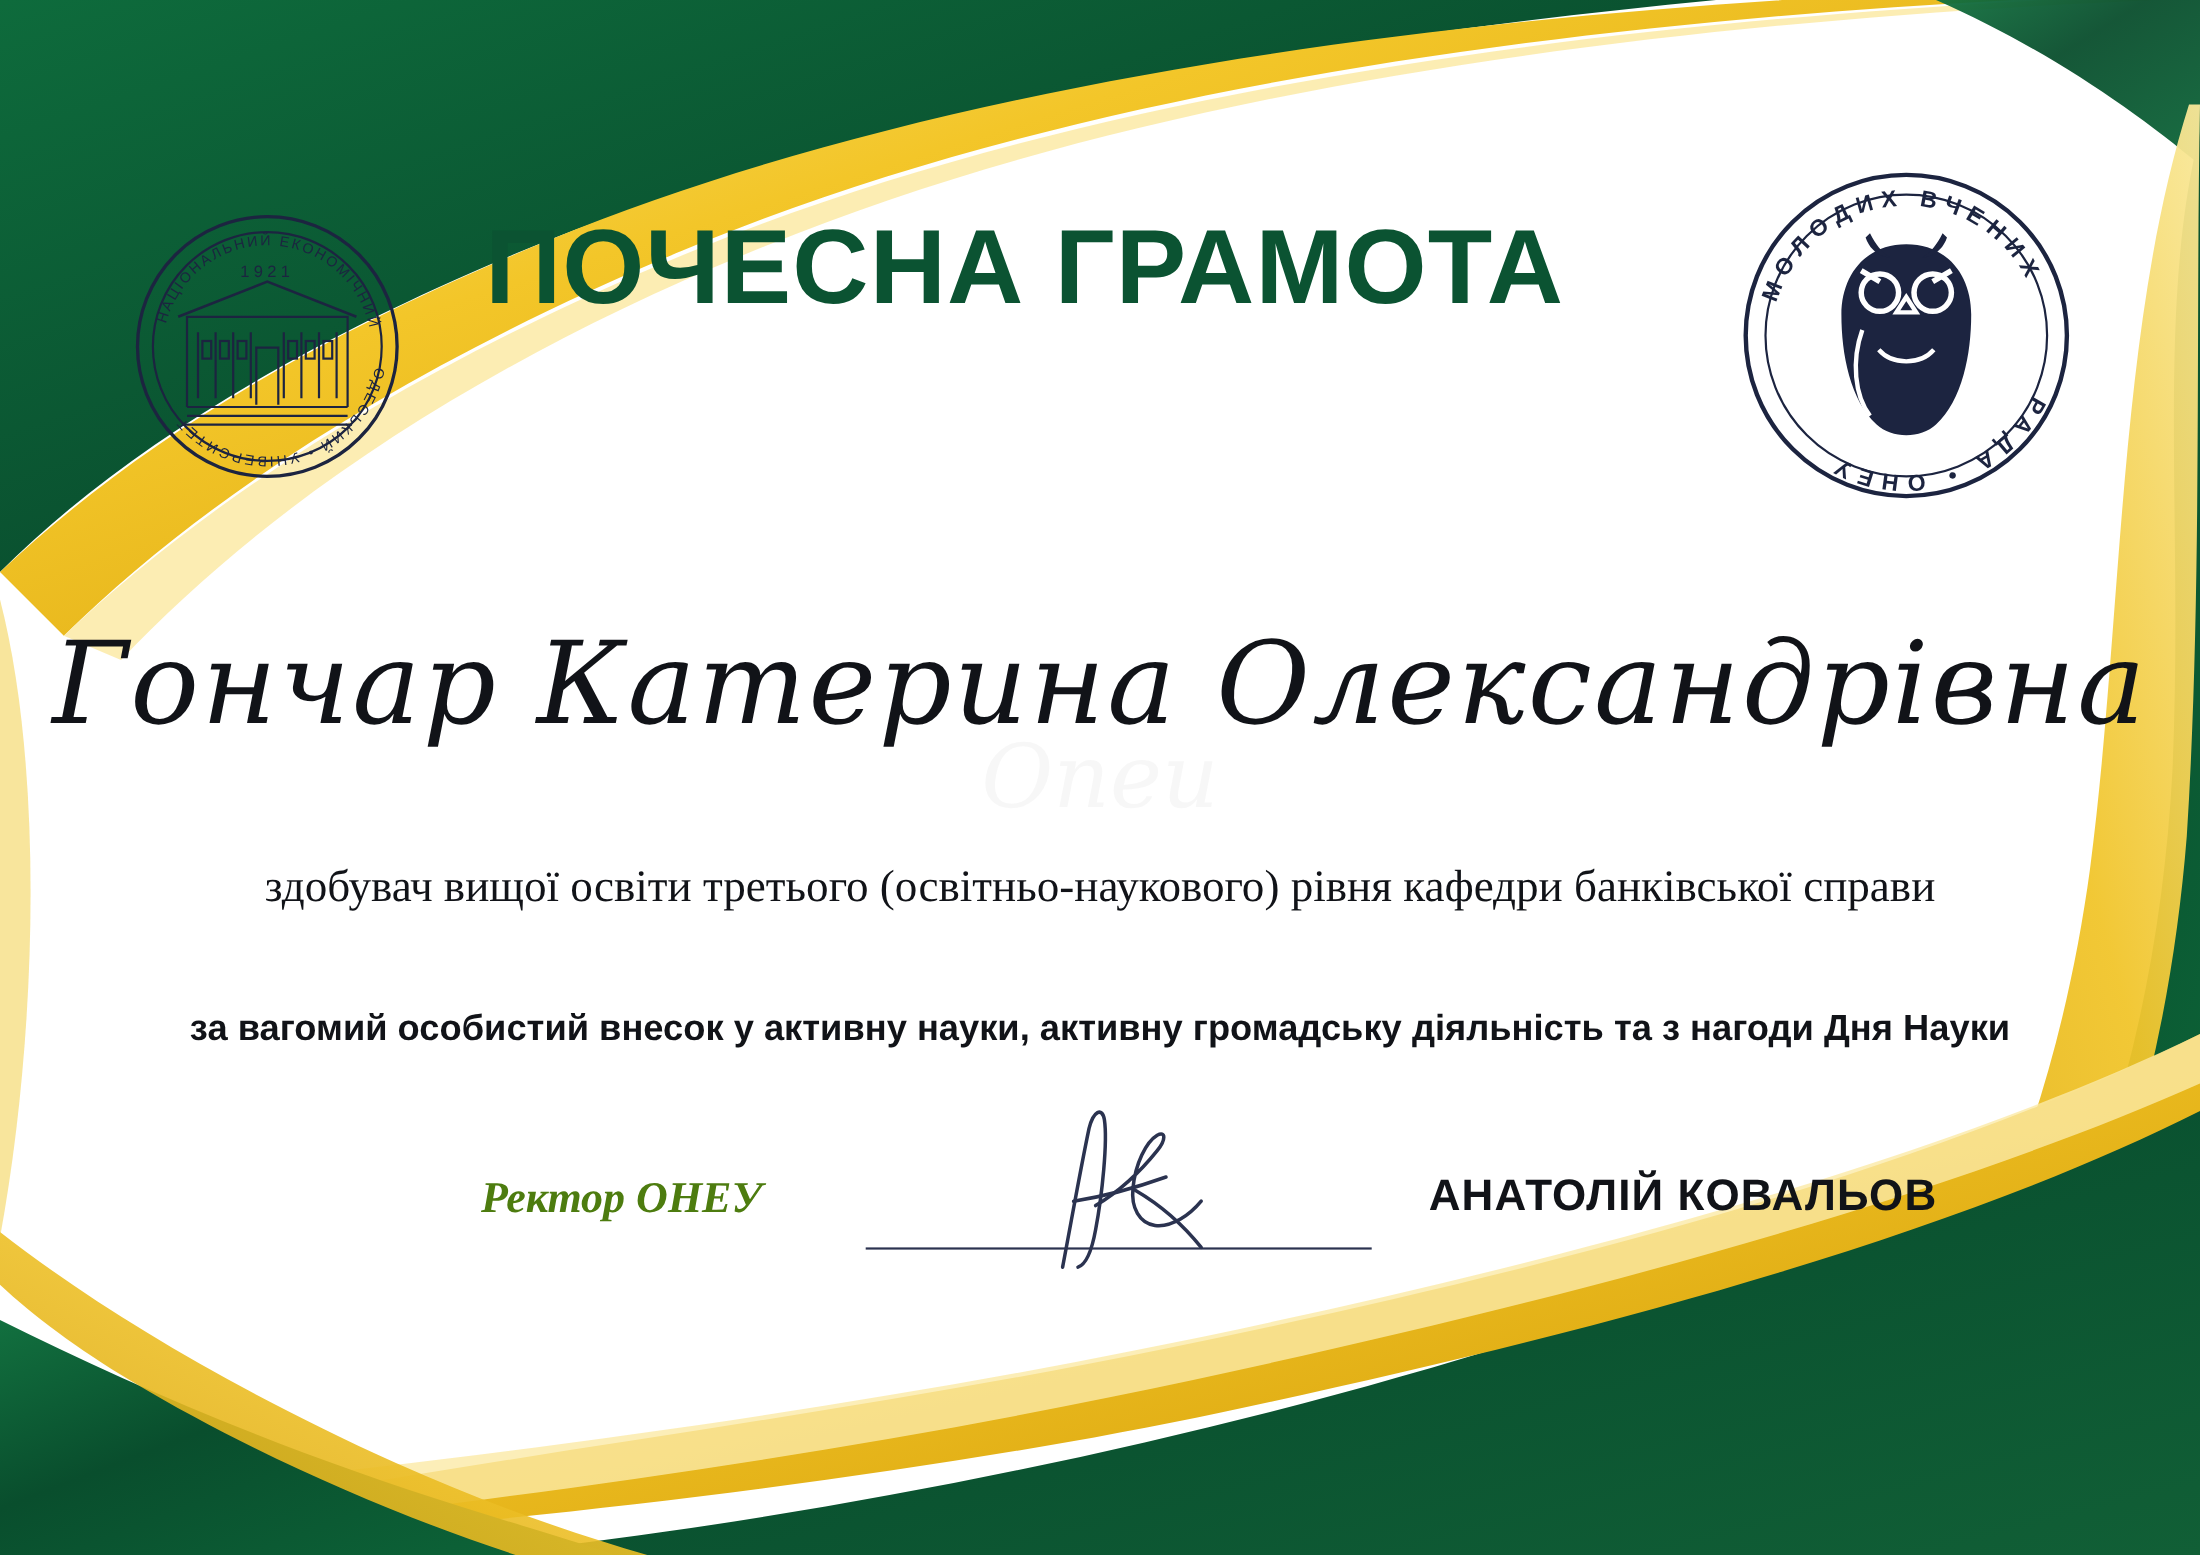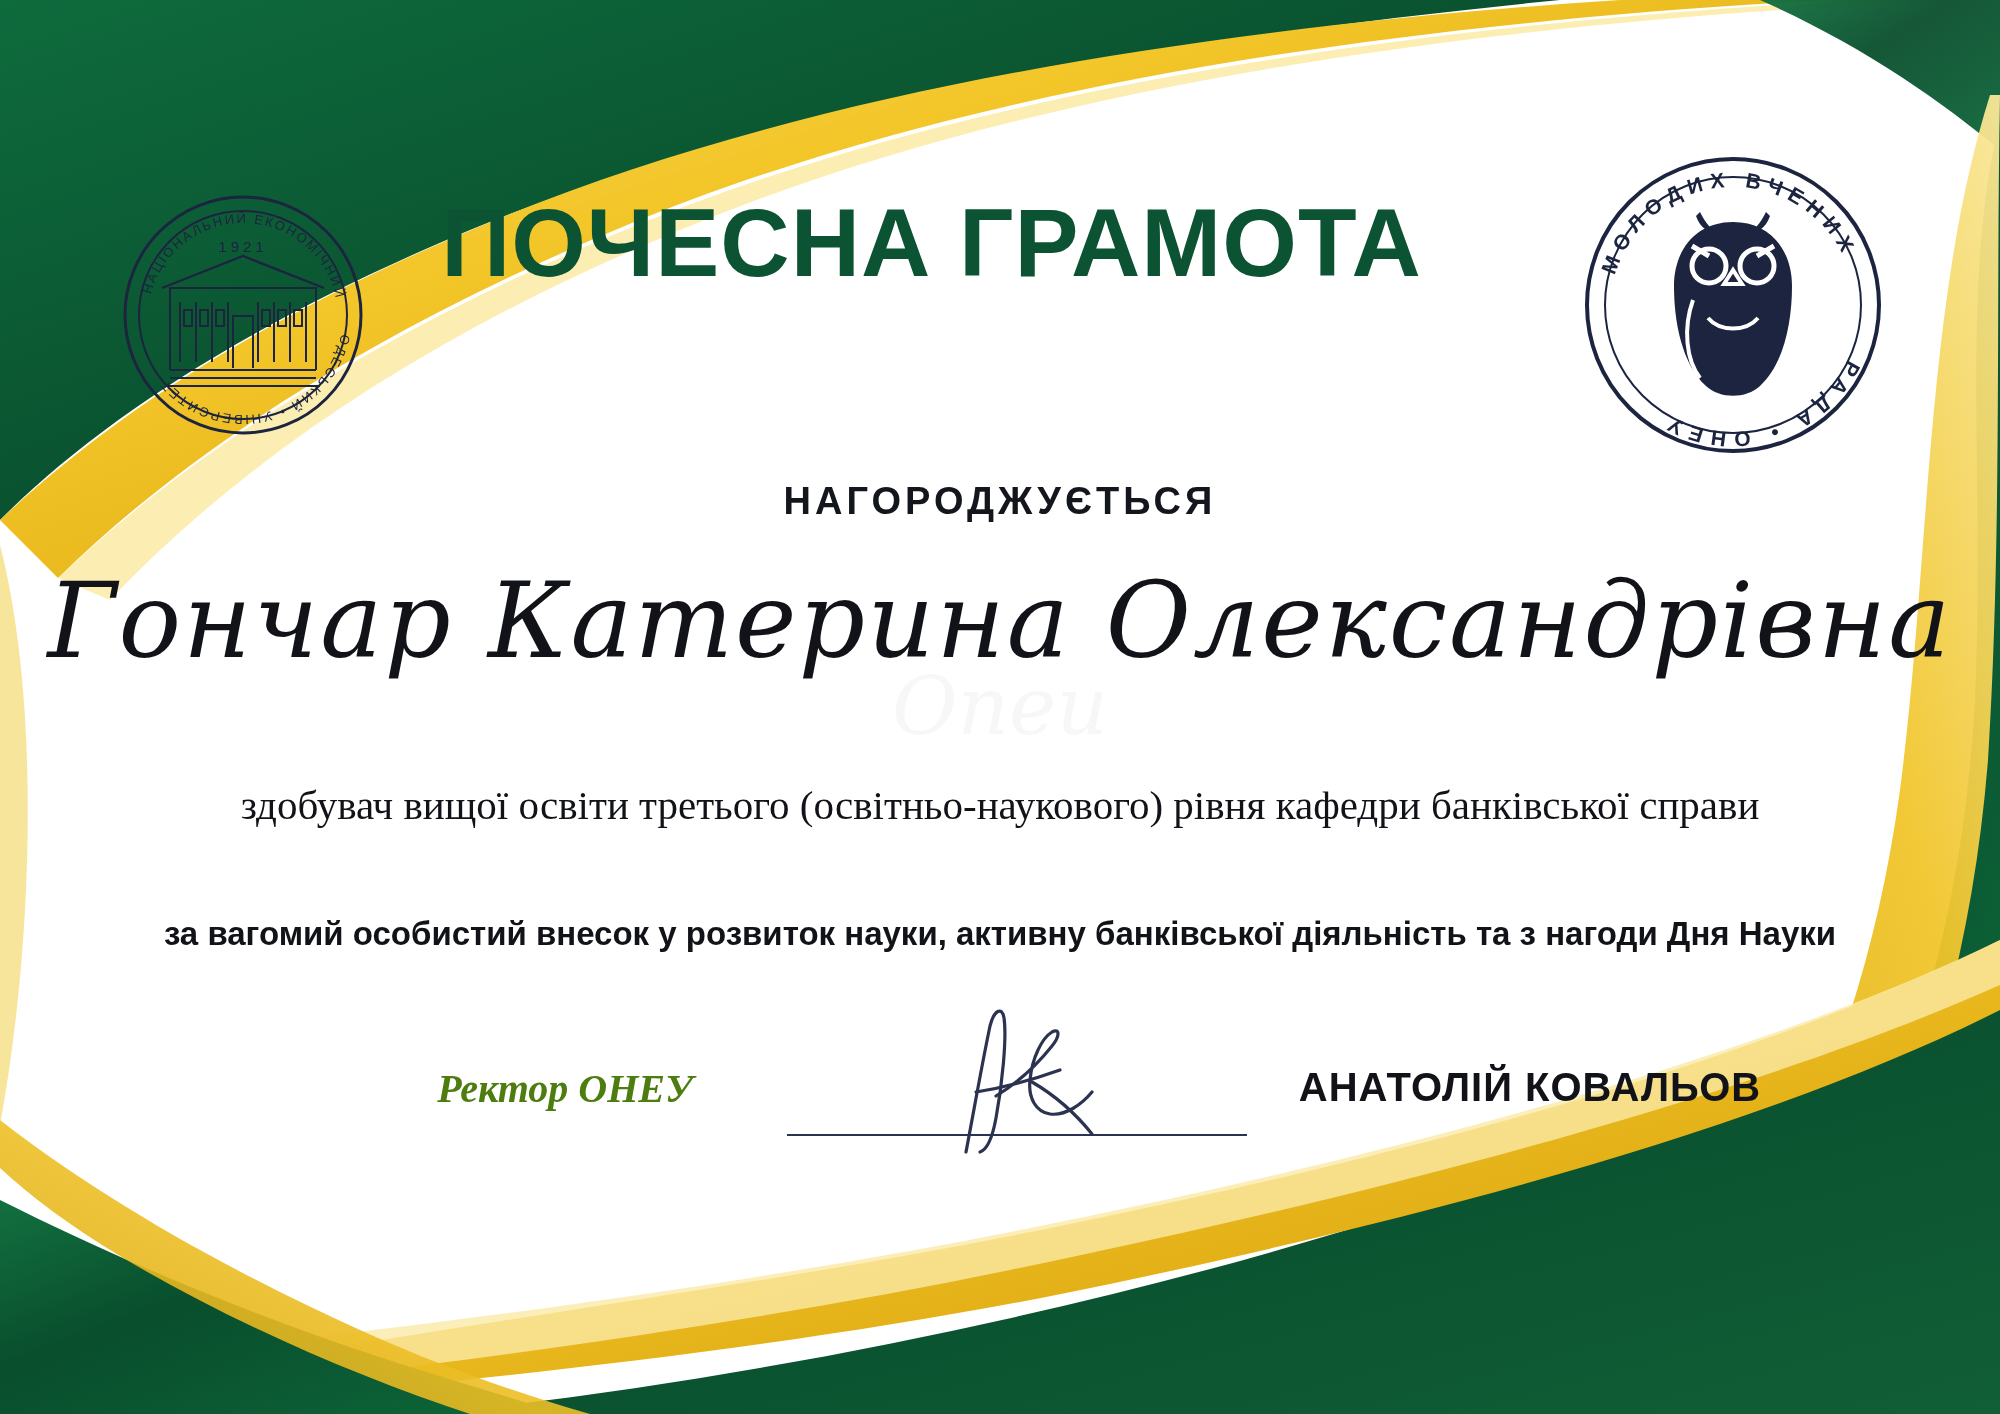--- a/index.html
+++ b/index.html
@@ -308,29 +308,28 @@
         <path d="M155,120 L146,134 L164,134 Z" stroke-width="4"></path>
         <path d="M130,168 C142,182 168,182 180,168" stroke-width="4"></path>
         <path d="M115,150 C105,178 108,210 122,228" stroke-width="4"></path>
       </g>
       <g fill="#1c2440">
         <path d="M122,62 C128,74 134,80 140,84 C132,84 122,78 118,66 Z"></path>
         <path d="M188,62 C182,74 176,80 170,84 C178,84 188,78 192,66 Z"></path>
       </g>
     </svg>
 
-    <div class="awarded-label">НАГОРОДЖУЄТЬСЯ</div>
 
     <div class="watermark">Oneu</div>
 
     <div class="recipient-name">Гончар Катерина Олександрівна</div>
 
     <div class="position-line">здобувач вищої освіти третього (освітньо-наукового) рівня кафедри банківської справи</div>
 
-    <div class="reason-line">за вагомий особистий внесок у розвиток науки, активну банківської діяльність та з нагоди Дня Науки</div>
+    <div class="reason-line">за вагомий особистий внесок у активну науки, активну громадську діяльність та з нагоди Дня Науки</div>
 
     <div class="signer-title">Ректор ОНЕУ</div>
 
     <svg class="signature-svg" viewBox="0 0 480 160">
       <g fill="none" stroke="#2b3350" stroke-width="3.2" stroke-linecap="round">
         <path d="M196,152 C204,110 212,64 220,26 C224,10 232,6 234,18 C237,38 232,86 226,118 C222,140 216,150 210,152"></path>
         <path d="M226,96 C246,84 266,66 282,46 C290,36 290,28 282,32 C272,38 262,58 260,80 C258,98 266,112 280,114 C296,116 312,104 322,92"></path>
         <path d="M206,92 C232,88 262,80 290,70"></path>
         <path d="M262,82 C286,96 306,114 322,134"></path>
       </g>

